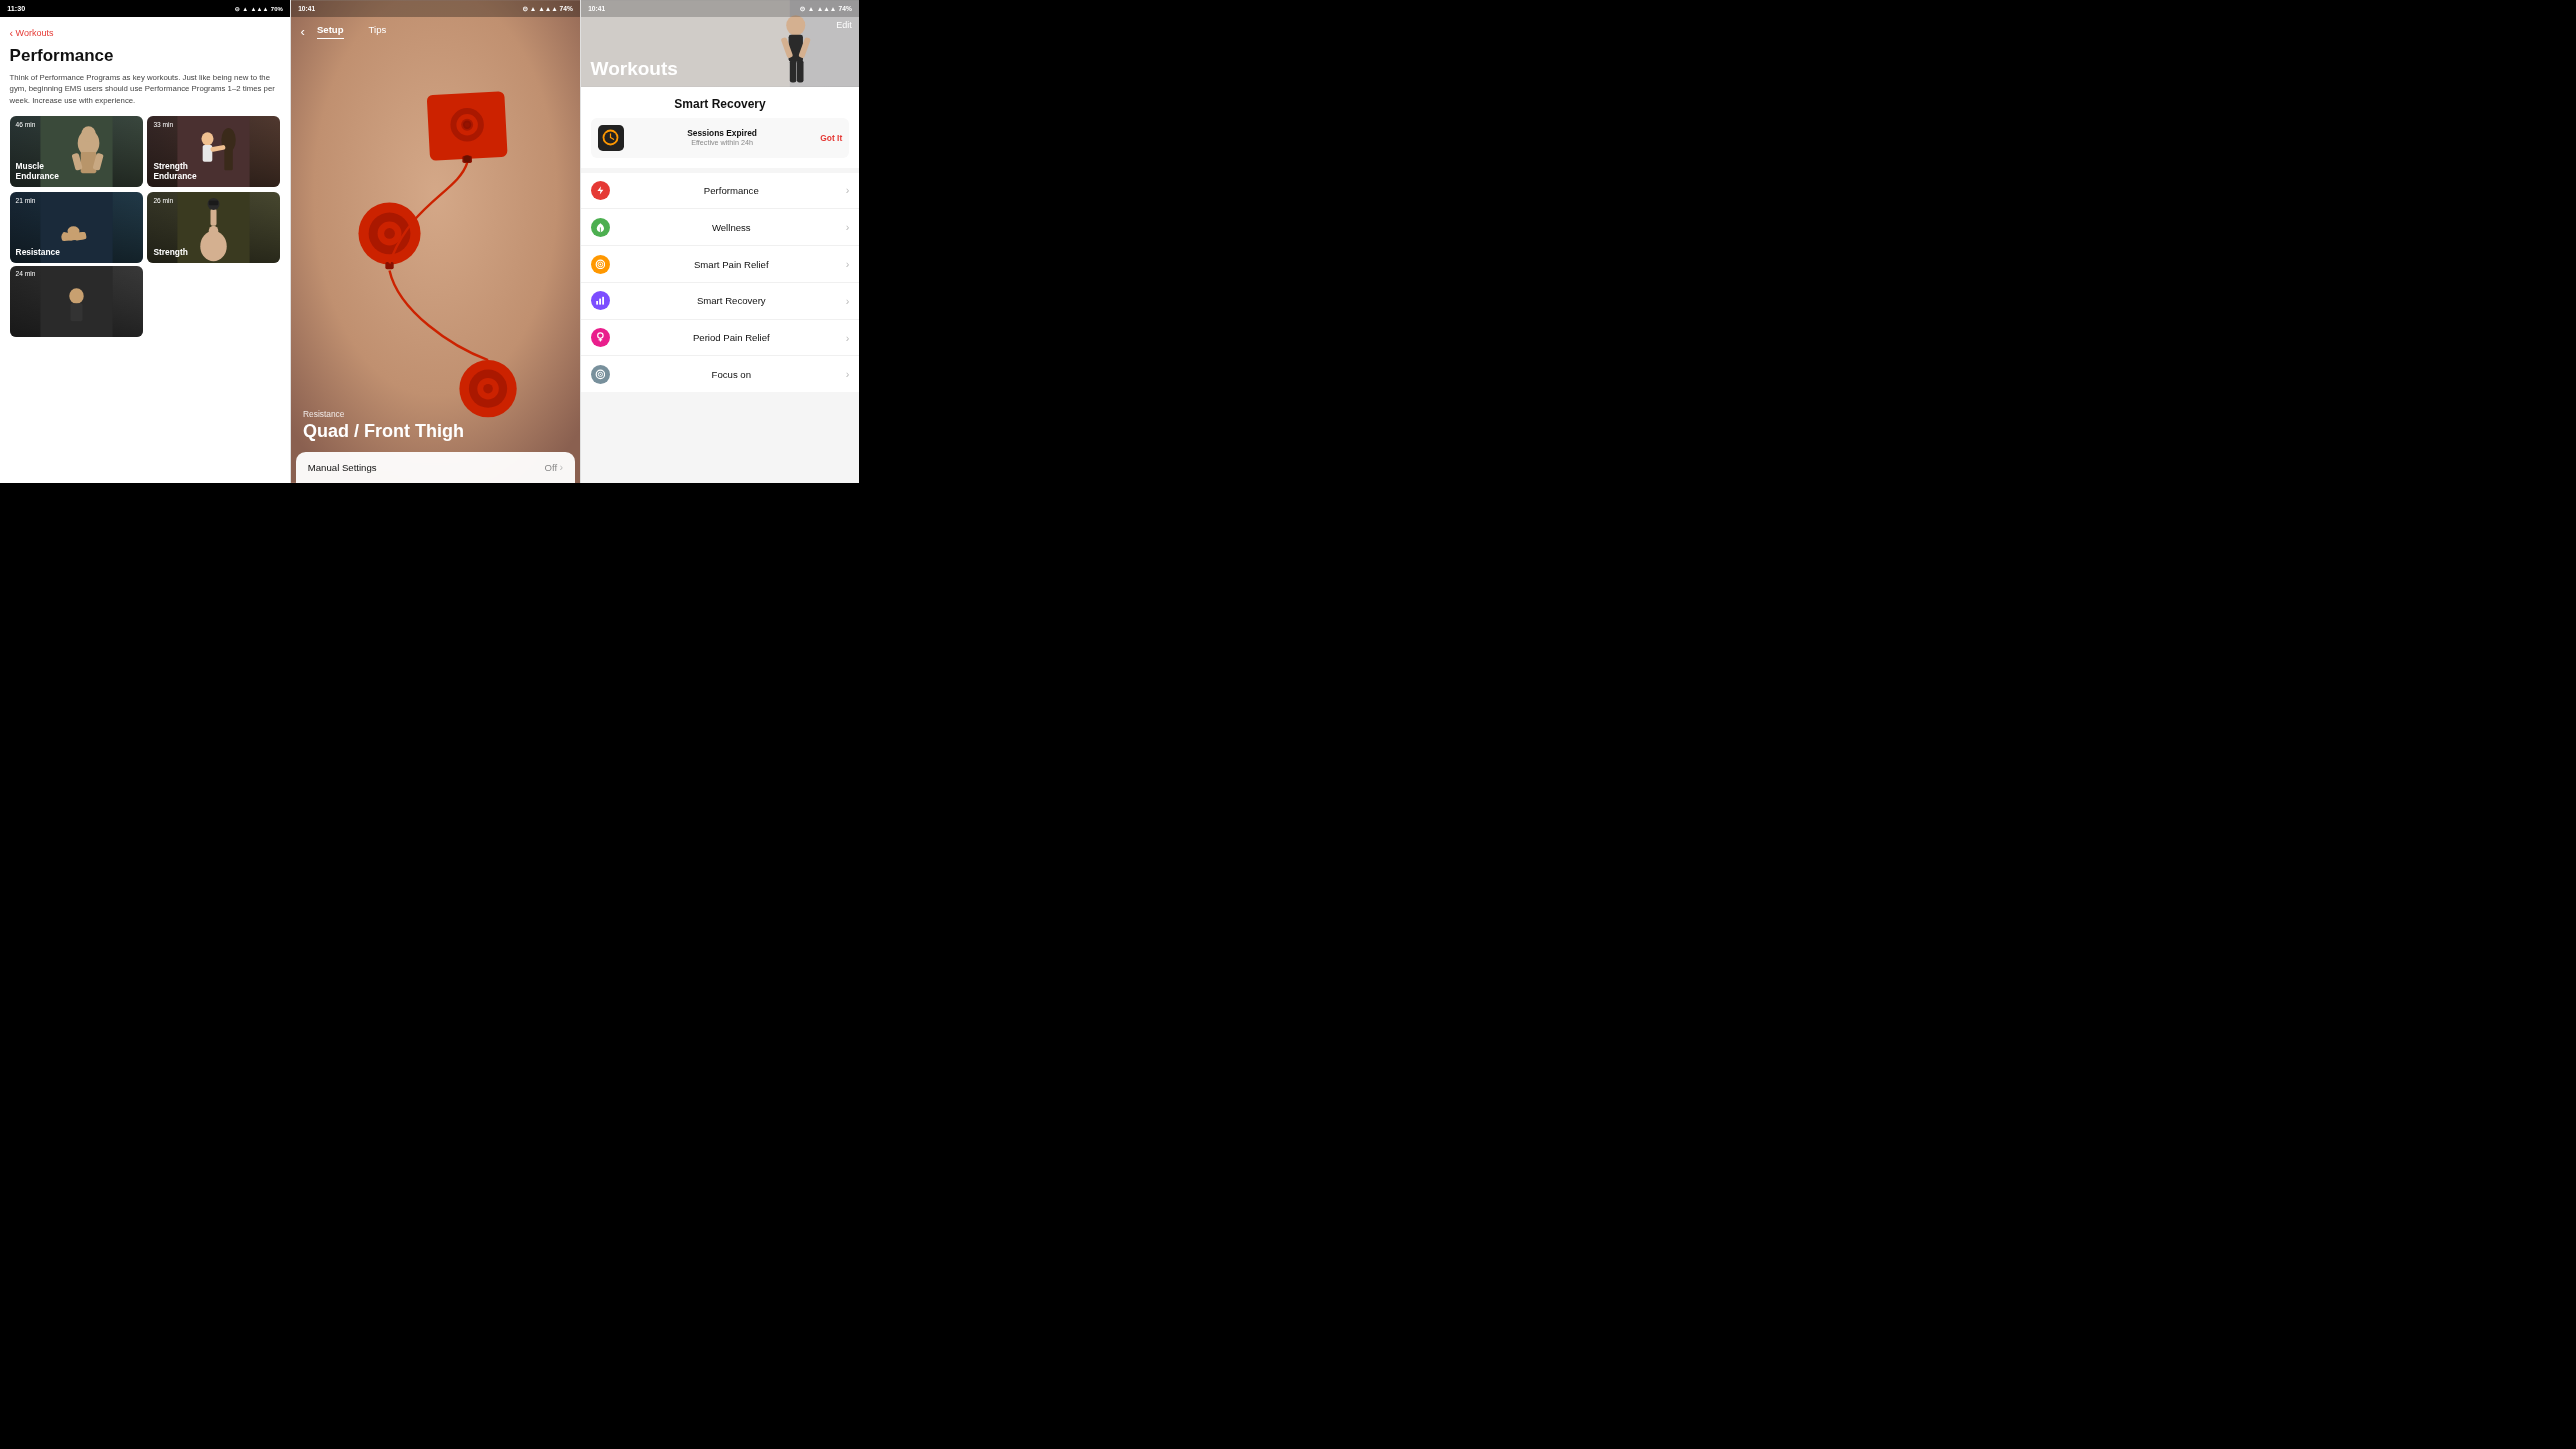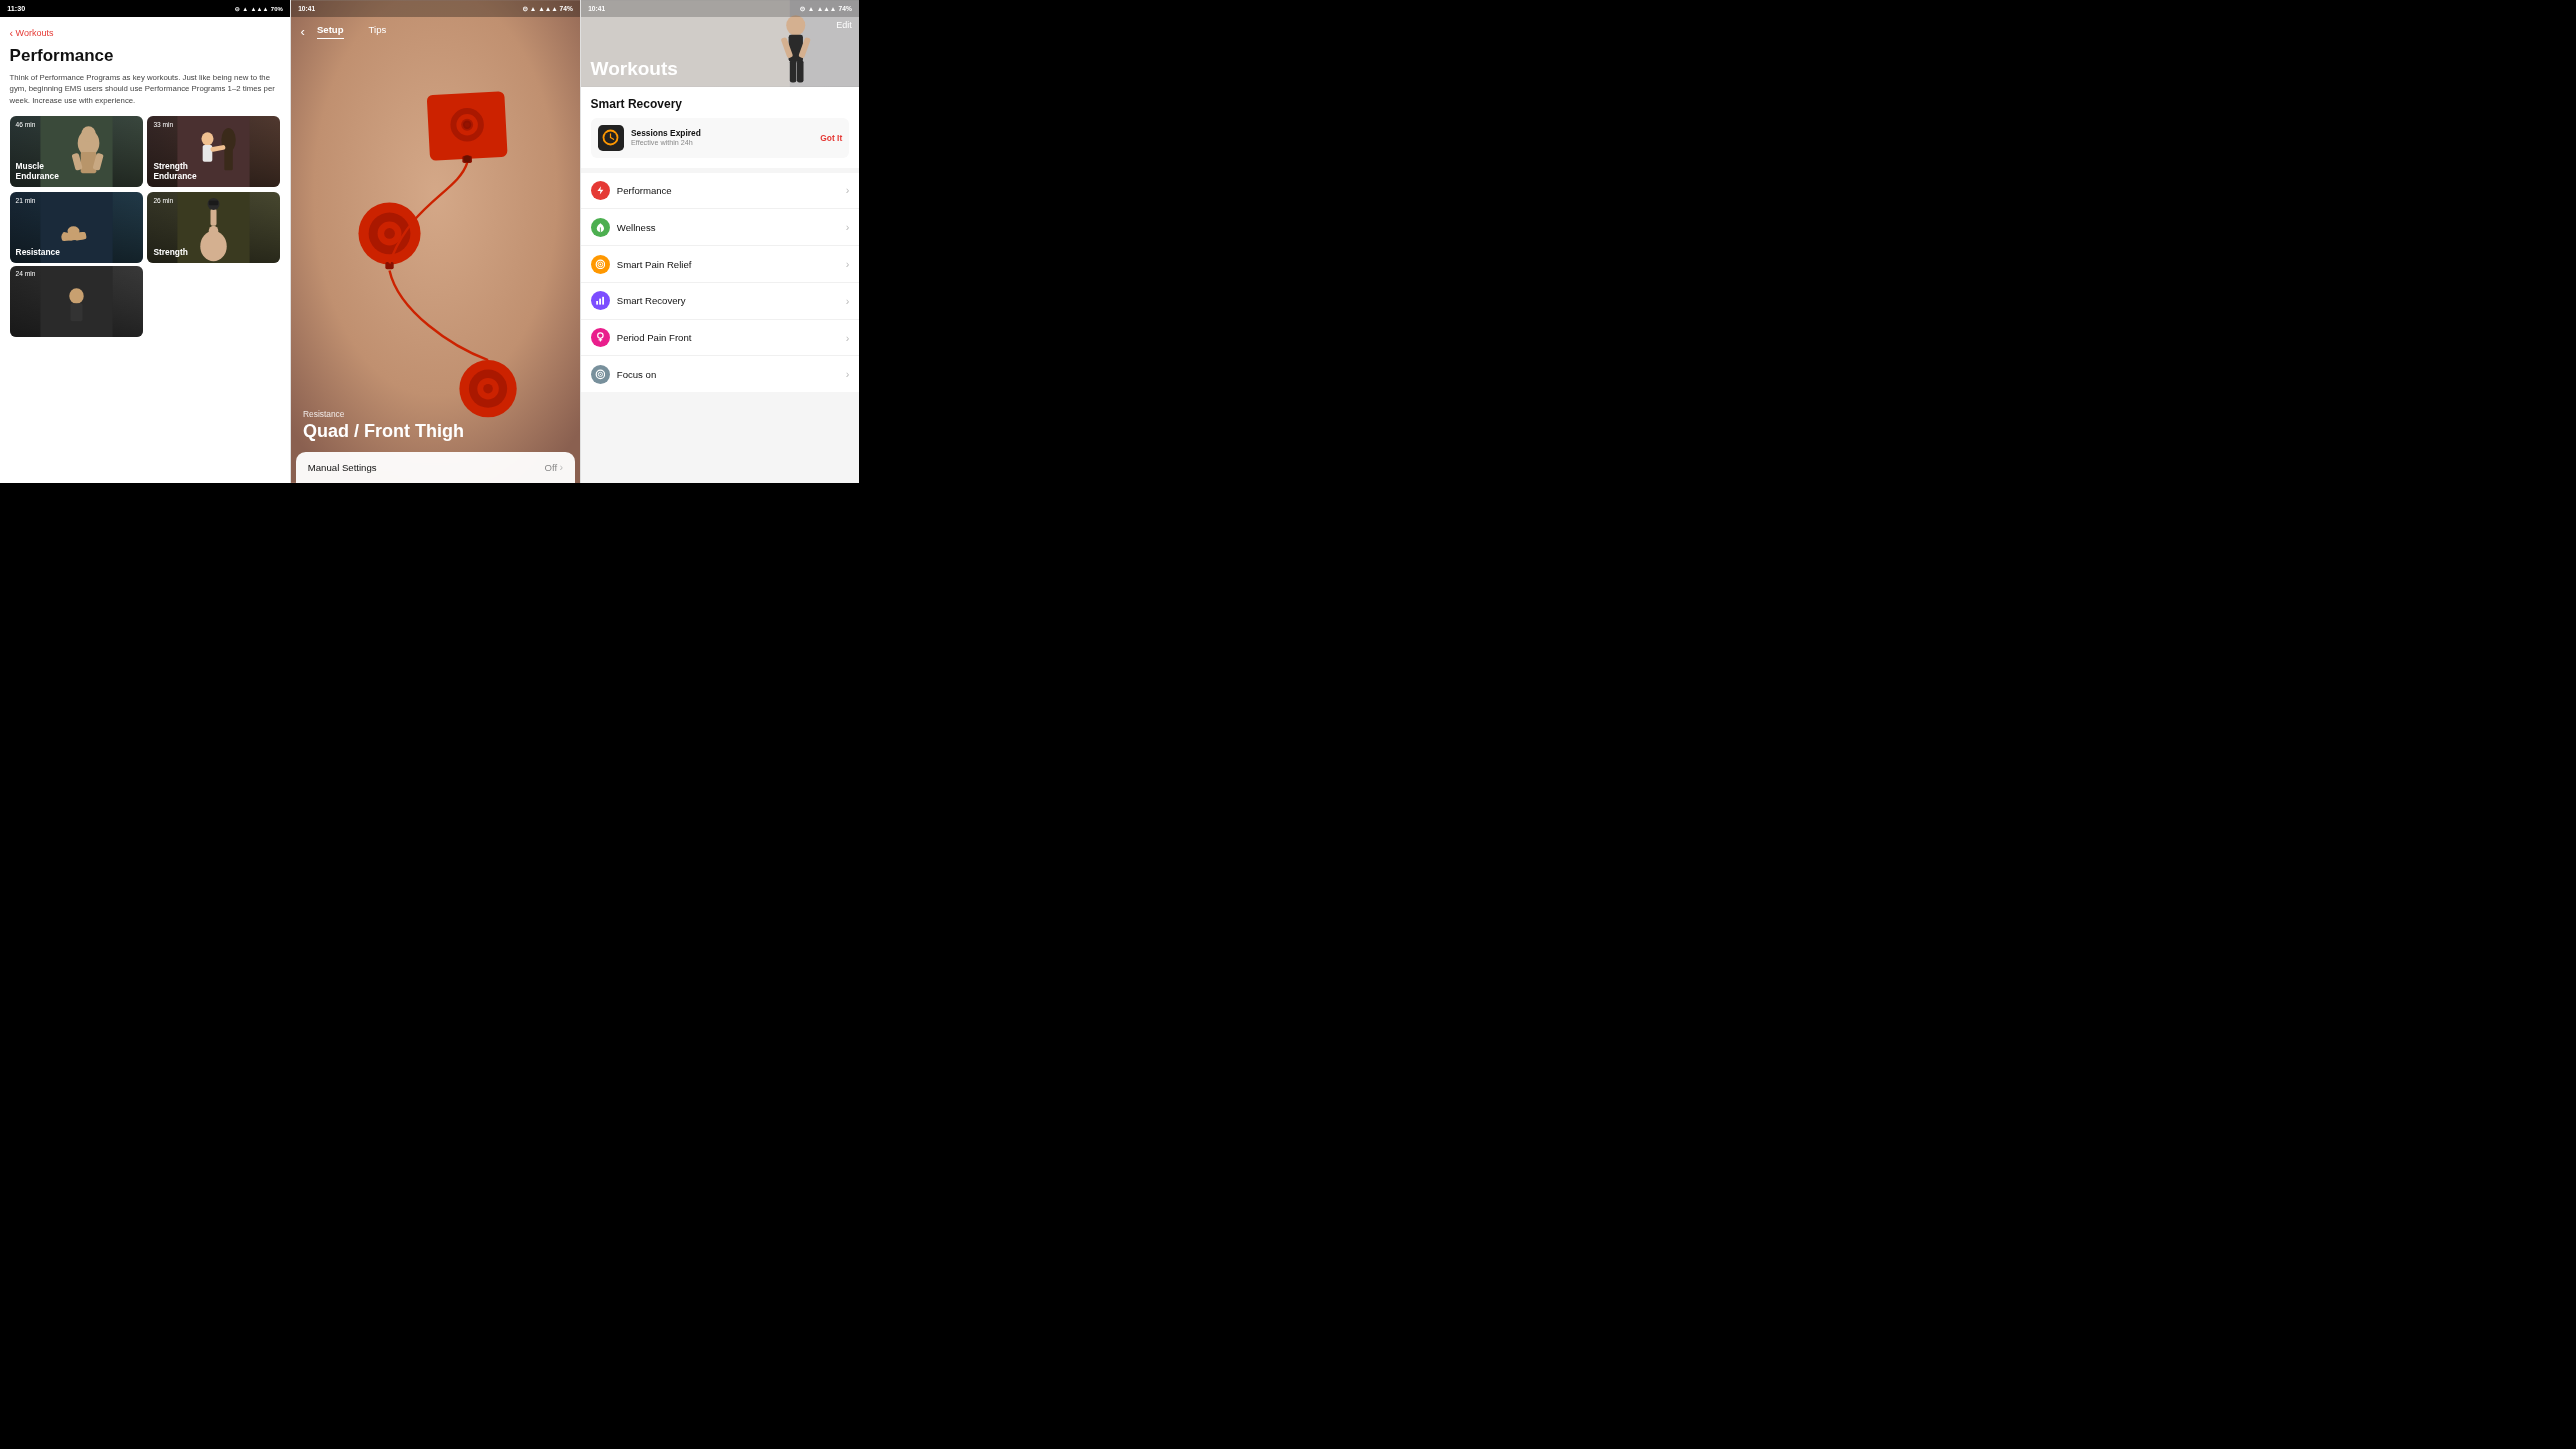--- a/index.html
+++ b/index.html
@@ -237,20 +237,21 @@
       bottom: 7.2px;
       left: 9.6px;
       font-size: 19px;
       font-weight: 900;
       color: #fff;
     }
     .panel3-body {
       flex: 1;
       overflow-y: auto;
       background: #f5f5f5;
+      text-align: center;
     }
 
     
     .smart-recovery-section {
       background: #fff;
       padding: 9.6px;
       margin-bottom: 4.8px;
     }
     .smart-recovery-title {
       font-size: 12px;
@@ -644,21 +645,21 @@
       </div>
 
       <div class="menu-item">
         <div class="menu-icon icon-pink">
           <svg width="10.8" height="10.8" viewBox="0 0 18 18">
             <circle cx="9" cy="6" r="4.5" fill="none" stroke="#fff" stroke-width="2"></circle>
             <line x1="9" y1="10.5" x2="9" y2="16" stroke="#fff" stroke-width="2"></line>
             <line x1="6" y1="13" x2="12" y2="13" stroke="#fff" stroke-width="2"></line>
           </svg>
         </div>
-        <span class="menu-label">Period Pain Front</span>
+        <span class="menu-label">Period Pain Relief</span>
         <span class="menu-chevron">›</span>
       </div>
 
       <div class="menu-item">
         <div class="menu-icon icon-gray">
           <svg width="10.8" height="10.8" viewBox="0 0 18 18">
             <circle cx="9" cy="9" r="7" fill="none" stroke="#fff" stroke-width="2"></circle>
             <circle cx="9" cy="9" r="3.5" fill="none" stroke="#fff" stroke-width="1.5"></circle>
             <circle cx="9" cy="9" r="1" fill="#fff"></circle>
           </svg>

